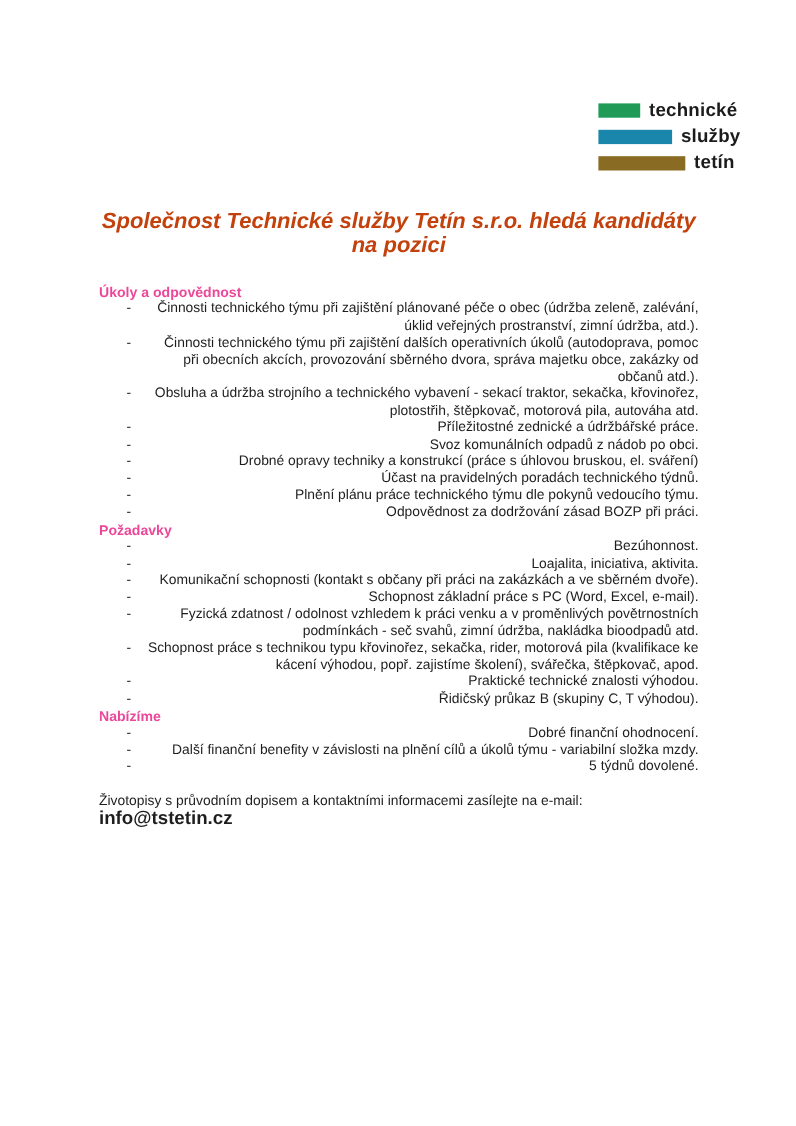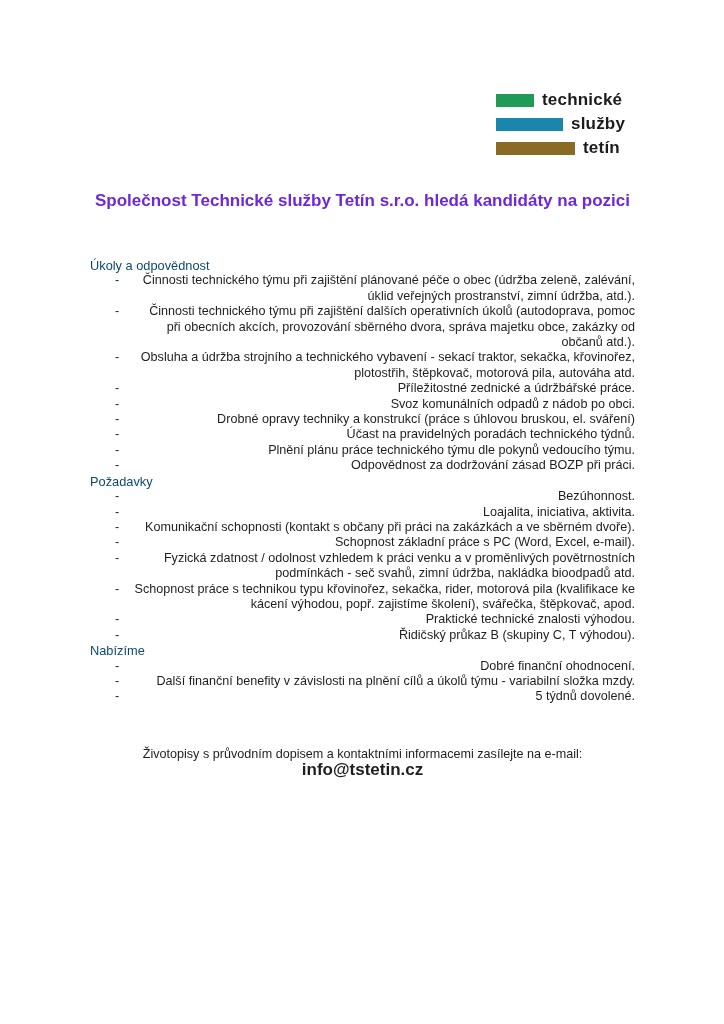--- a/index.html
+++ b/index.html
@@ -21,20 +21,21 @@
     position: absolute;
     left: 496px;
     top: 93px;
     width: 130px;
   }
   .logo-row {
     display: flex;
     align-items: center;
     height: 14px;
     margin-bottom: 10px;
+    margin-left: 48px;
   }
   .logo-bar {
     height: 13px;
     display: inline-block;
     flex: 0 0 auto;
   }
   .logo-bar.bar-0 { width: 38px; }
   .logo-bar.bar-1 { width: 67px; }
   .logo-bar.bar-2 { width: 79px; }
   .logo-label {
@@ -48,63 +49,63 @@
 
   
   .title-block {
     position: absolute;
     left: 90px;
     top: 190px;
     width: 545px;
     text-align: center;
   }
   .title-line {
-    font-size: 17px;
+    font-size: 20px;
     font-weight: bold;
     line-height: 22px;
-    color: #6d28d9;
+    color: #c2410c;
+    font-style: italic;
   }
 
   
   .content {
     position: absolute;
     left: 90px;
     top: 258px;
     width: 545px;
     font-size: 12.6px;
     line-height: 15.4px;
   }
   .section + .section { margin-top: 0; }
   .section-heading {
     font-size: 12.8px;
-    font-weight: normal;
-    color: #0c4a6e;
+    font-weight: bold;
+    color: #ec4899;
   }
   .bullet {
     display: flex;
     padding-left: 25px;
   }
   .bullet .marker {
     flex: 0 0 18px;
     width: 18px;
   }
   .bullet .text {
     flex: 1 1 auto;
     text-align: right;
   }
 
   
   .footer {
     position: absolute;
     left: 90px;
-    top: 746px;
+    top: 720px;
     width: 545px;
     font-size: 12.6px;
     line-height: 16px;
-    text-align: center;
   }
   .footer .email {
     font-weight: bold;
     font-size: 17px;
   }
 </style>
 </head>
 <body>
 
 <div class="page">

